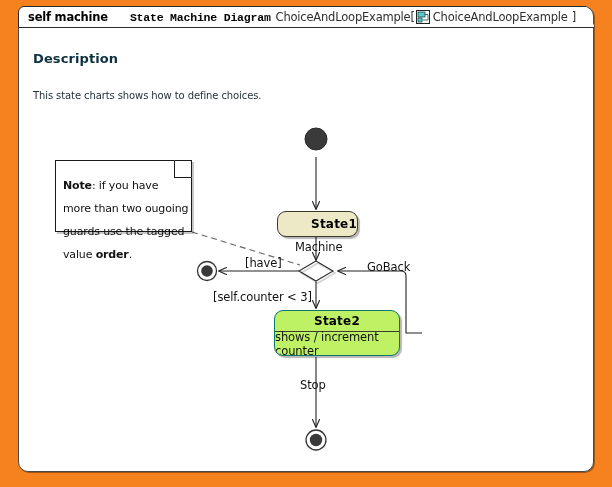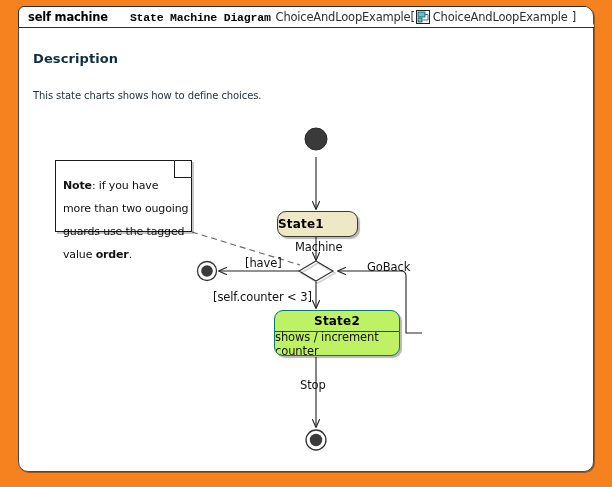--- a/index.html
+++ b/index.html
@@ -144,21 +144,21 @@
   
   .state-simple {
     position: absolute;
     background: #EDE8C5;
     border: 1px solid #3a3a30;
     border-radius: 9px;
     box-sizing: border-box;
     box-shadow: 2px 2px 1px rgba(0,0,0,0.28);
     display: flex;
     align-items: center;
-    justify-content: flex-start;
+    justify-content: flex-end;
   }
   .state-simple .state-name {
     font-size: 12px;
     font-weight: bold;
     color: #000;
     letter-spacing: 0.2px;
   }
 
   #state2-box {
     position: absolute;

